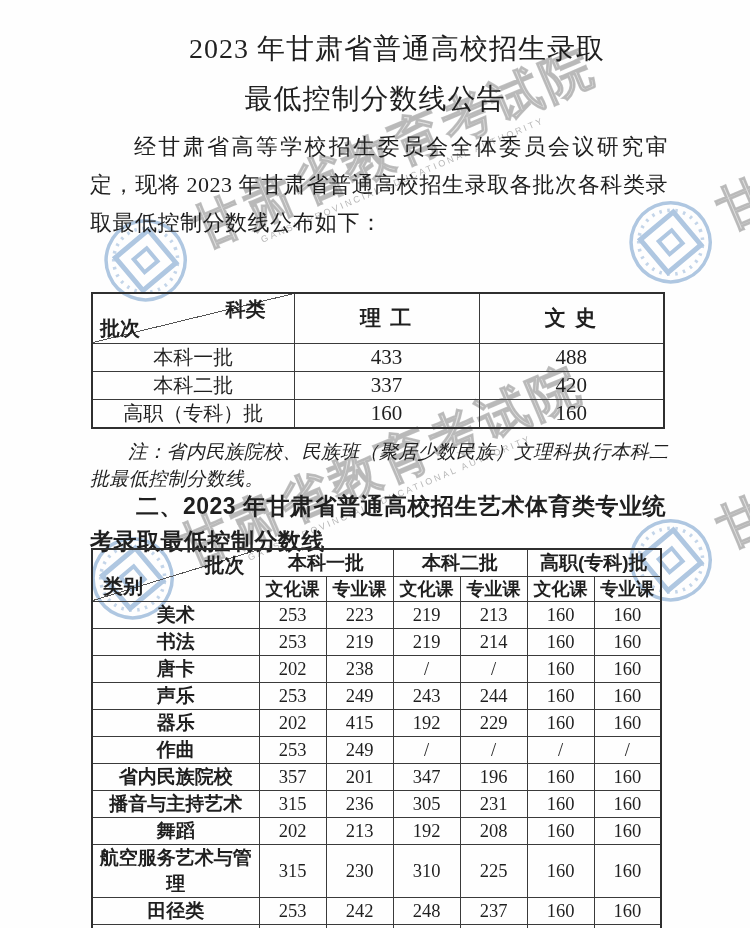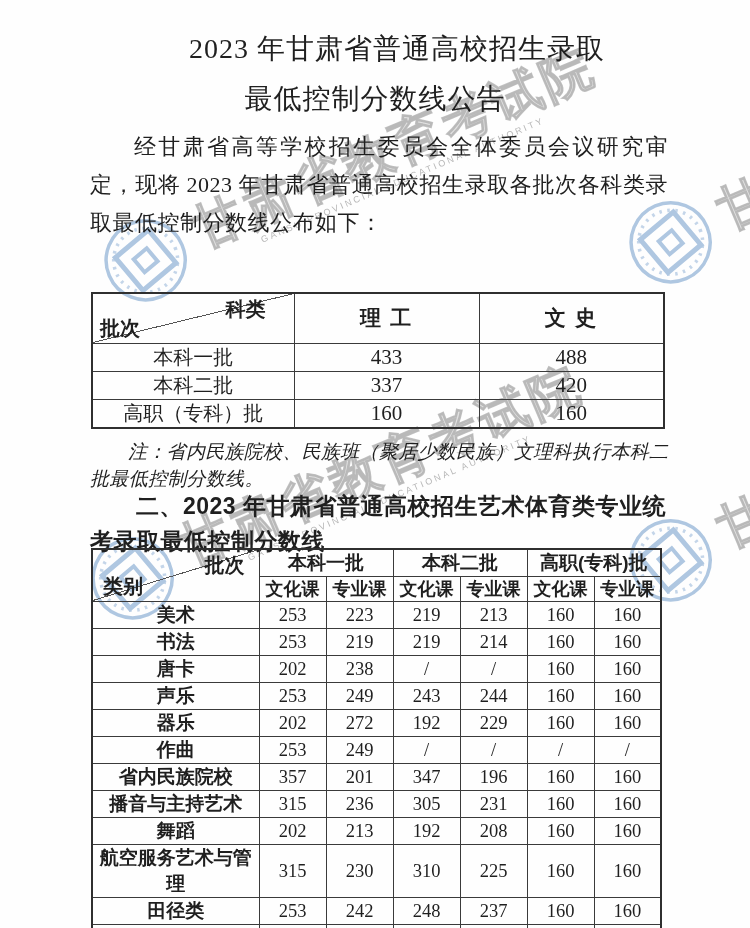--- a/index.html
+++ b/index.html
@@ -272,21 +272,21 @@
           <td>253</td>
           <td>249</td>
           <td>243</td>
           <td>244</td>
           <td>160</td>
           <td>160</td>
         </tr>
         <tr>
           <td class="rowlabel">器乐</td>
           <td>202</td>
-          <td>272</td>
+          <td>415</td>
           <td>192</td>
           <td>229</td>
           <td>160</td>
           <td>160</td>
         </tr>
         <tr>
           <td class="rowlabel">作曲</td>
           <td>253</td>
           <td>249</td>
           <td>/</td>

